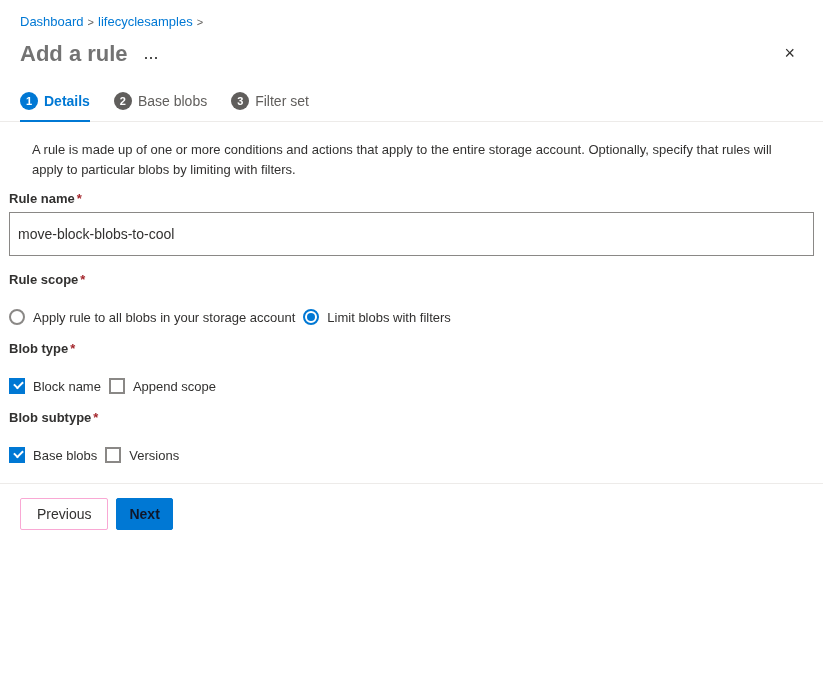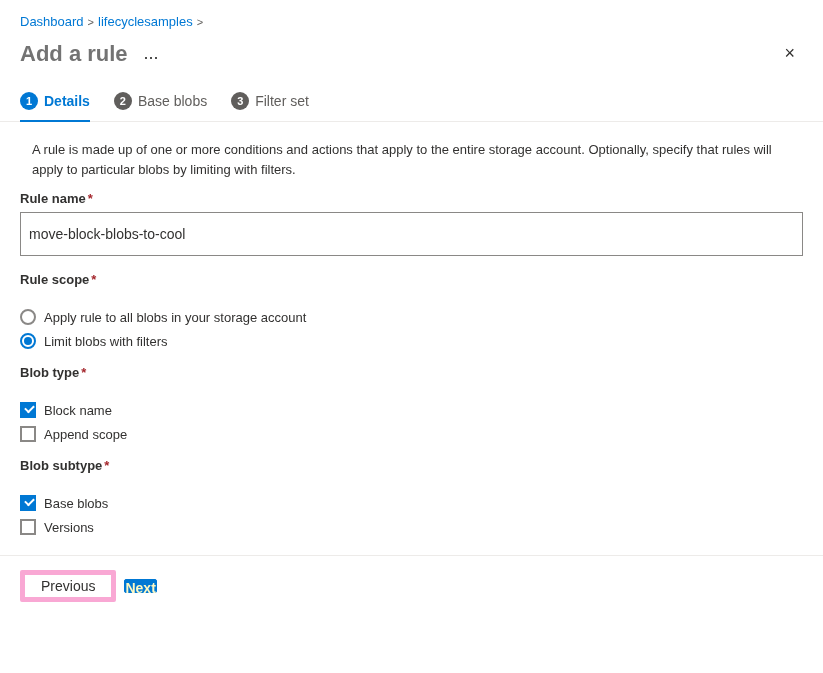--- a/index.html
+++ b/index.html
@@ -108,21 +108,21 @@
       background: #605e5c;
       color: #fff;
     }
     .description {
       padding: 18px 20px 12px 32px;
       font-size: 13px;
       color: #323130;
       line-height: 1.5;
     }
     .form-section {
-      padding: 0 20px;
+      padding: 0 9px;
     }
     .field-label {
       font-size: 13px;
       font-weight: 600;
       margin-bottom: 6px;
       color: #323130;
     }
     .field-label .required {
       color: #a4262c;
       margin-left: 2px;
@@ -136,21 +136,21 @@
       font-family: inherit;
       color: #323130;
       background: #fff;
       outline: none;
     }
     .field-group {
       margin-bottom: 16px;
     }
     .radio-group, .checkbox-group {
       display: flex;
-      flex-direction: column;
+      flex-direction: row;
       gap: 8px;
       margin-top: 22px;
     }
     .radio-item, .checkbox-item {
       display: flex;
       align-items: center;
       gap: 8px;
       cursor: pointer;
       font-size: 13px;
     }
@@ -213,33 +213,33 @@
       align-items: center;
       gap: 8px;
       padding: 14px 20px;
     }
     .btn-prev {
       height: 32px;
       padding: 0 16px;
       font-size: 14px;
       font-family: inherit;
       background: #fff;
-      border: 5px solid #f9a8d4;
+      border: 1px solid #f9a8d4;
       color: #323130;
       cursor: pointer;
       border-radius: 2px;
     }
     .btn-next {
-      height: 14px;
-      padding: 0 0;
+      height: 32px;
+      padding: 0 12px;
       font-size: 14px;
       font-family: inherit;
       background: #0078d4;
       border: 1px solid #0078d4;
-      color: #fef9c3;
+      color: #0f172a;
       cursor: pointer;
       border-radius: 2px;
       font-weight: 600;
     }
   </style>
 </head>
 <body>
 
 <div class="container">
 

